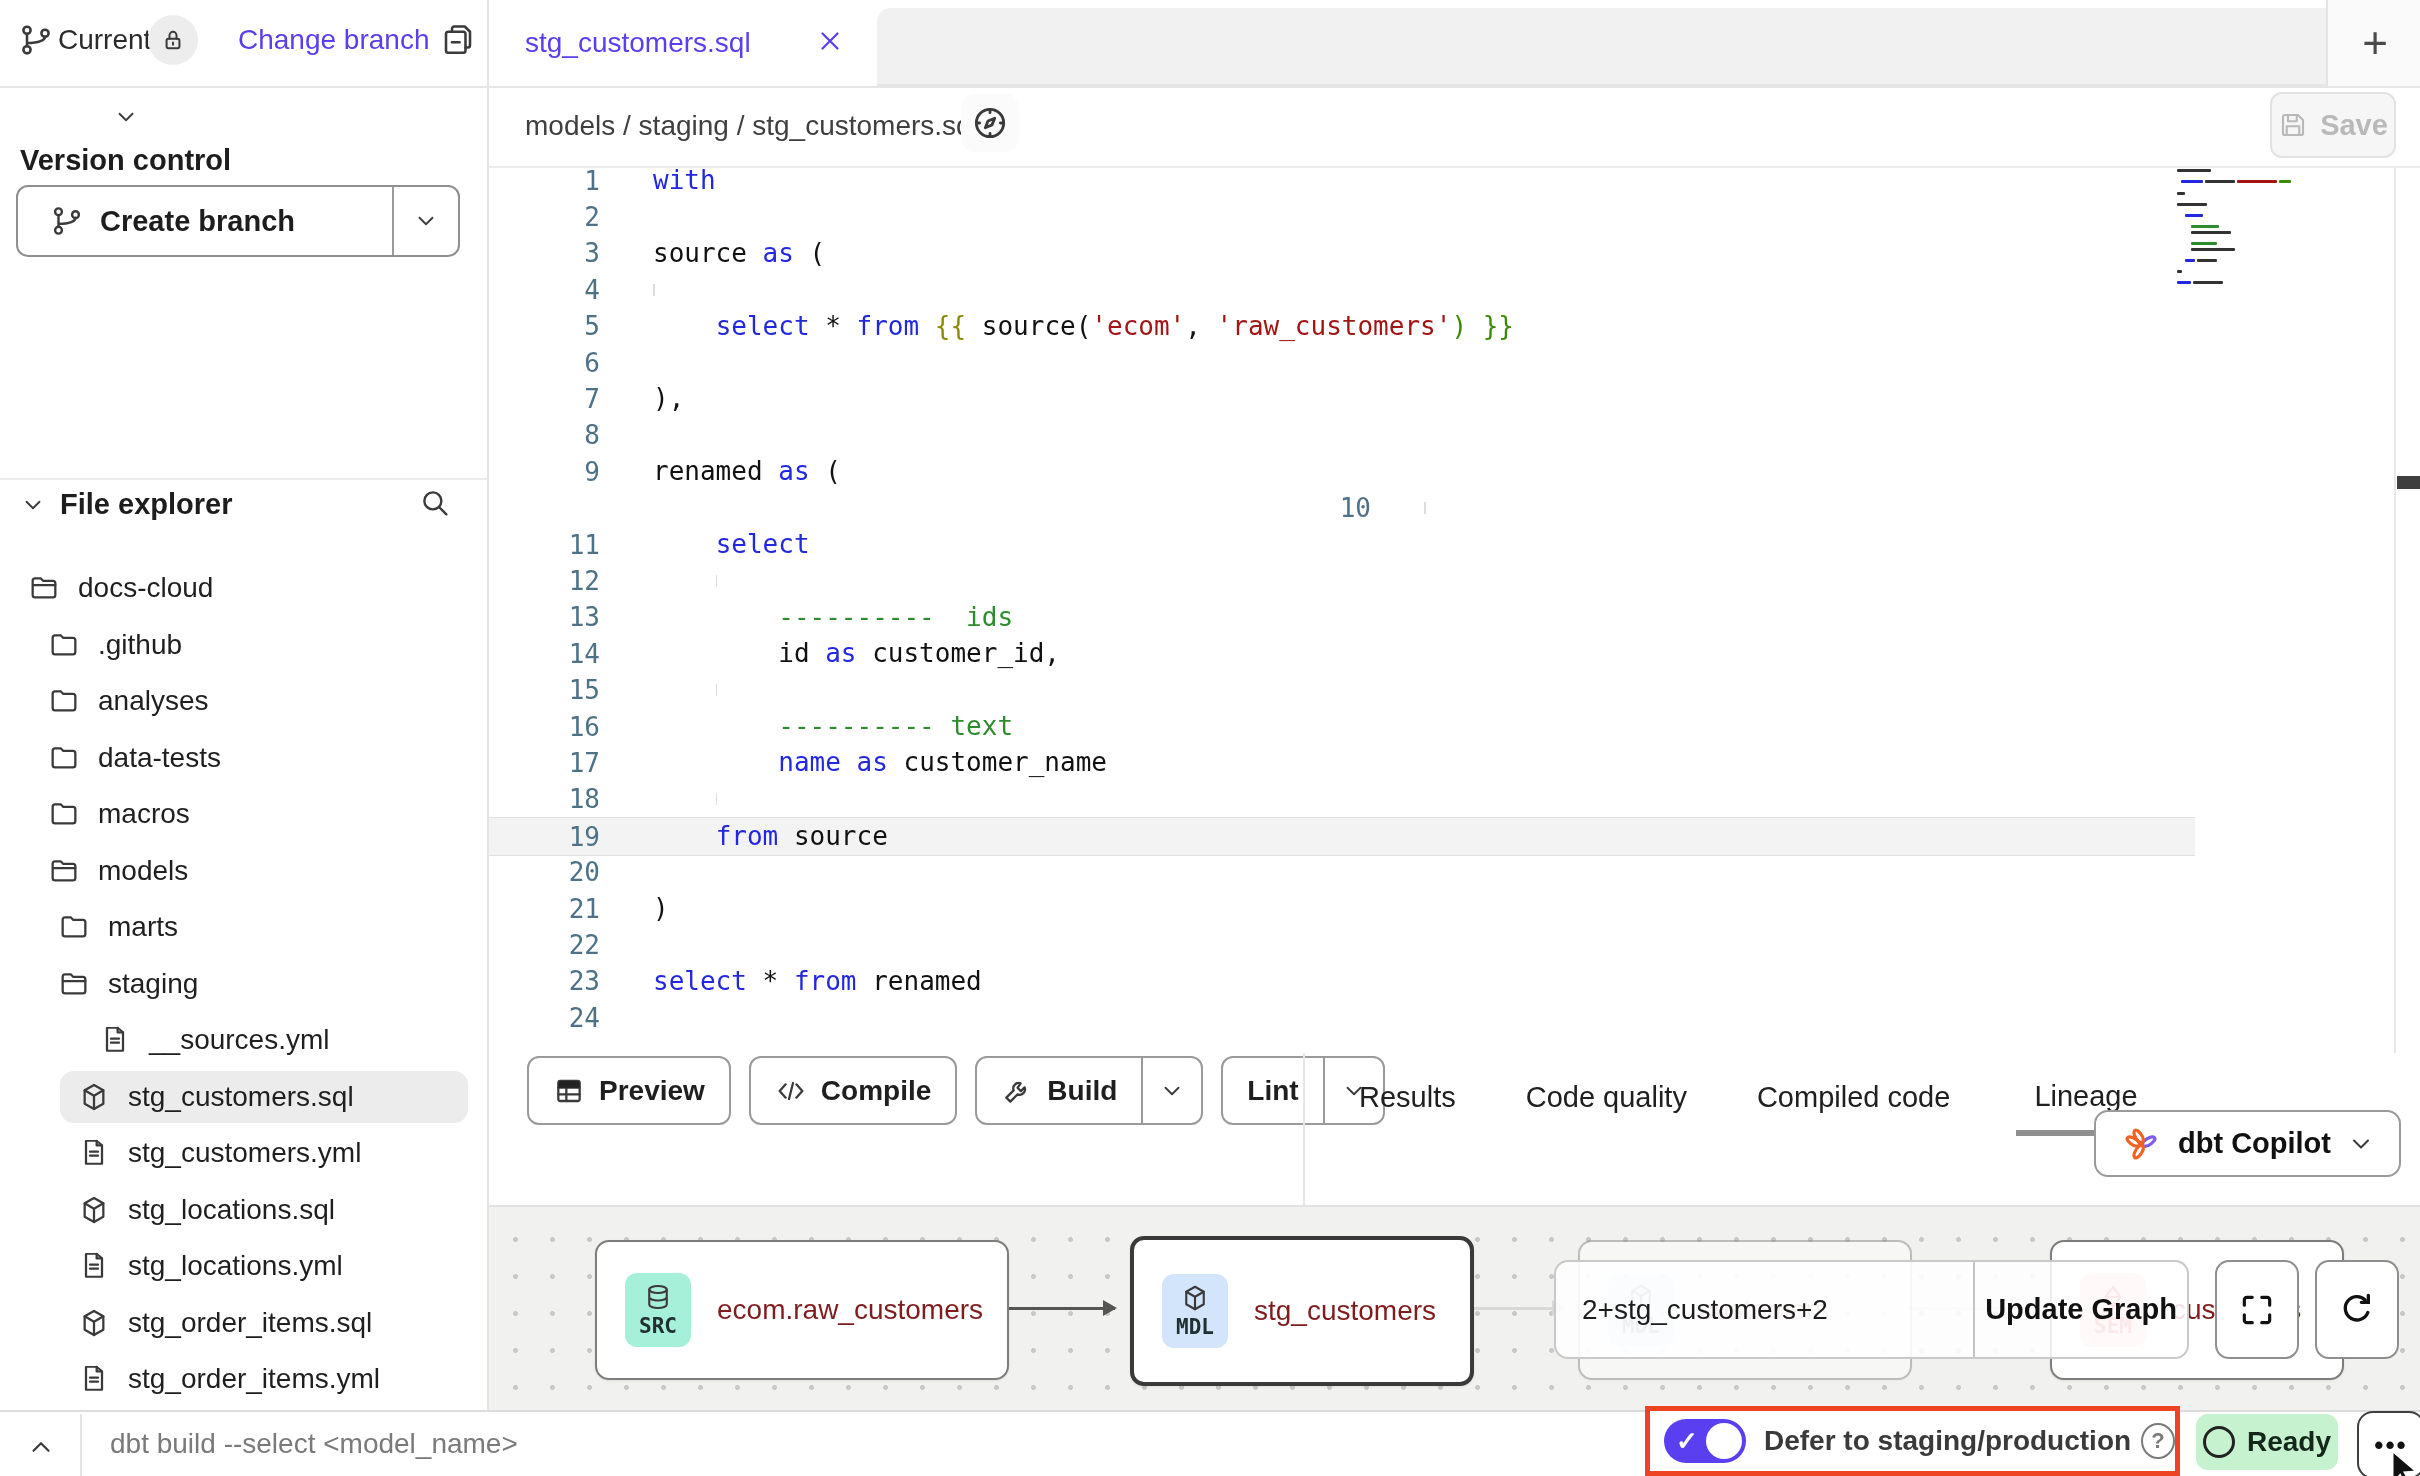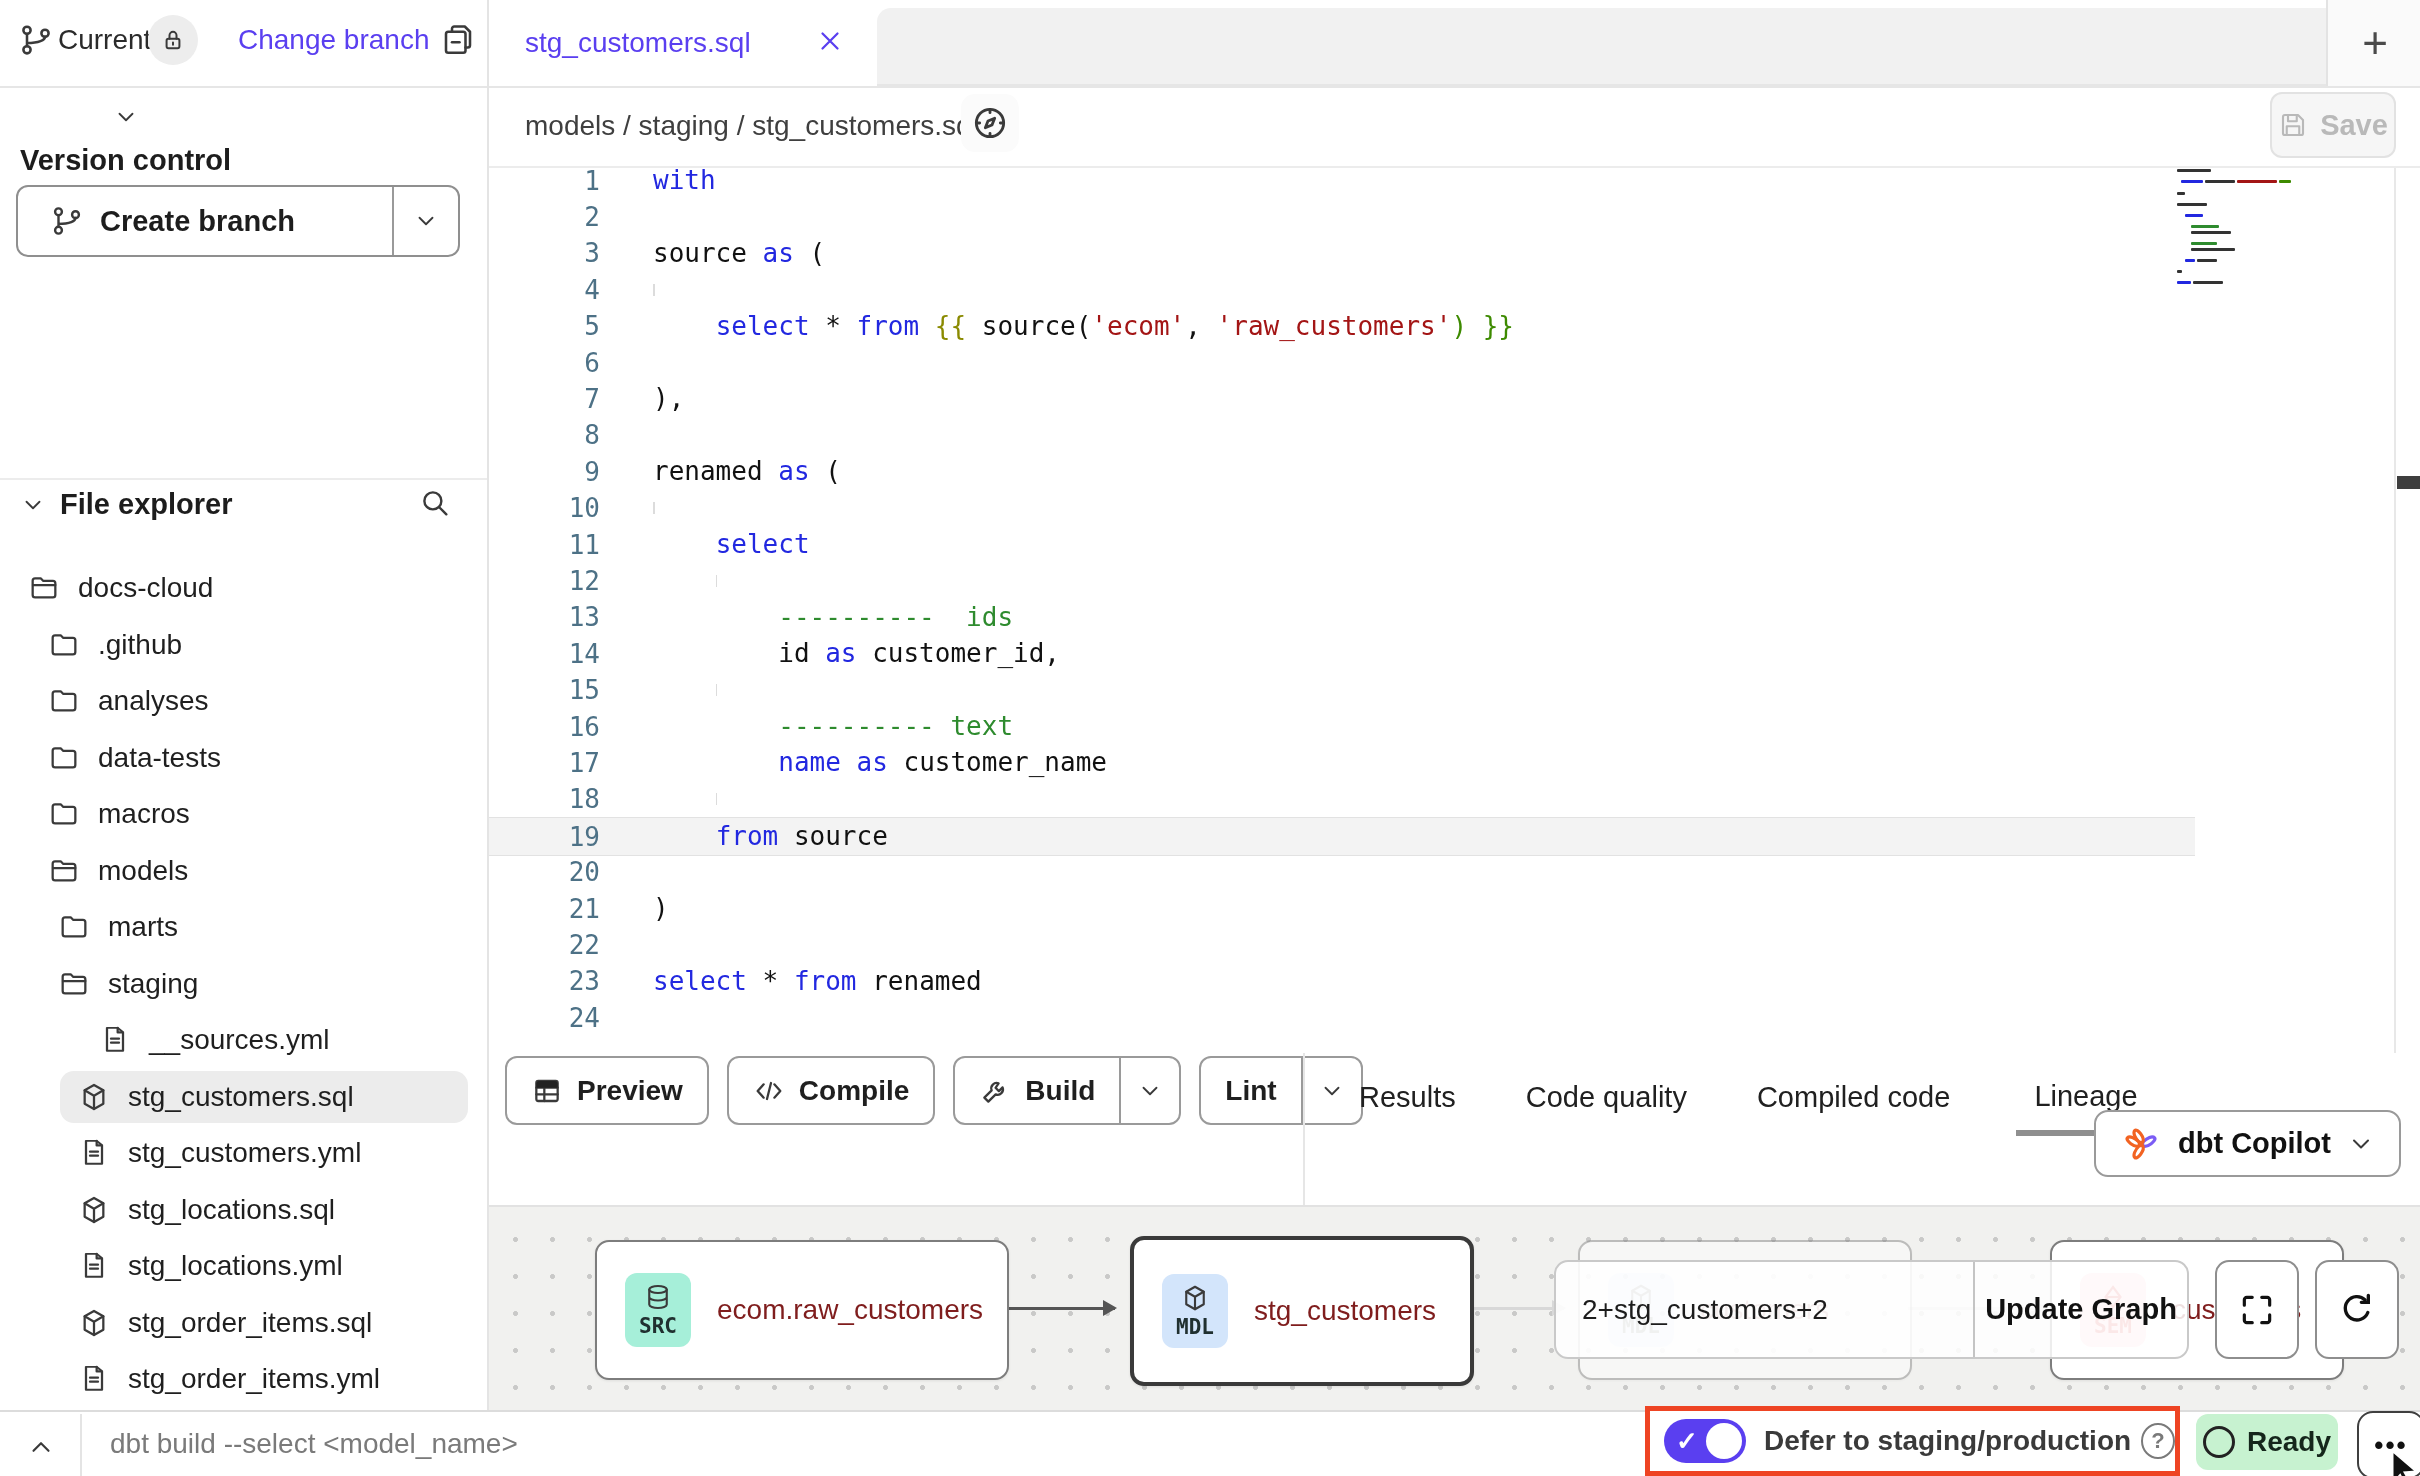--- a/index.html
+++ b/index.html
@@ -50,21 +50,21 @@
   .cl .guide{position:absolute;top:-6px;bottom:-6px;width:1.5px;background:#dcdcdc;}
   .tk-kw{color:#2228e0;} .tk-str{color:#a31515;} .tk-cm{color:#2e8b2e;}
   .tk-jo{color:#8a8a00;} .tk-jc{color:#3d8a00;} .tk-pl{color:#111;}
   #mini{position:absolute;left:1688px;top:-10px;width:125px;height:110px;}
   .mrow{position:absolute;height:3px;border-radius:1px;}
   #edit-scroll-sep{position:absolute;left:1905px;top:0;width:1.5px;height:885px;background:#e8e8e8;}
   #edit-thumb{position:absolute;left:1908px;top:308px;width:23px;height:13px;background:#3e3e3e;}
 
   
   #panel{left:489px;top:1053px;width:1931px;height:152px;background:#fff;}
-  #toolbar{position:absolute;left:16px;top:3px;display:flex;gap:18px;}
+  #toolbar{position:absolute;left:38px;top:3px;display:flex;gap:18px;}
   .tbtn{height:65px;border:2px solid #9a9a9a;border-radius:12px;background:#fff;display:flex;align-items:center;font-size:28px;font-weight:600;color:#1f1f1f;}
   .tbtn .seg{display:flex;align-items:center;gap:14px;padding:0 24px;height:100%;}
   .tbtn .chev{border-left:2px solid #9a9a9a;width:58px;height:100%;display:flex;align-items:center;justify-content:center;}
   #tool-sep{position:absolute;left:814px;top:0;width:2px;height:152px;background:#e6e6e6;}
   #ptabs{position:absolute;left:866px;top:0;height:88px;display:flex;align-items:center;gap:62px;}
   .ptab{font-size:29px;color:#202020;padding:22px 4px;cursor:pointer;}
   .ptab.active{padding:22px 18px 17px 18px;border-bottom:6px solid #8f8f8f;}
   #copilot{position:absolute;right:19px;top:57px;height:63px;border:2px solid #9a9a9a;border-radius:14px;background:#fff;display:flex;align-items:center;gap:16px;padding:0 24px;font-size:29px;font-weight:700;color:#111;}
 
   
@@ -389,21 +389,21 @@
           <pre><span class="tk-pl">),</span></pre>
         </div>
         <div class="cl" style="top: 248.8px;">
           <span class="ln">8</span>
           <pre></pre>
         </div>
         <div class="cl" style="top: 285.2px;">
           <span class="ln">9</span>
           <pre><span class="tk-pl">renamed </span><span class="tk-kw">as</span><span class="tk-pl"> (</span></pre>
         </div>
-        <div class="cl" style="top: 321.6px;">
+        <div class="cl" style="top: 321.6px; justify-content: center;">
           <span class="ln">10</span>
           <pre><span class="guide" style="left: 0ch;"></span></pre>
         </div>
         <div class="cl" style="top: 358px;">
           <span class="ln">11</span>
           <pre><span class="tk-pl">    </span><span class="tk-kw">select</span></pre>
         </div>
         <div class="cl" style="top: 394.4px;">
           <span class="ln">12</span>
           <pre><span class="guide" style="left: 4ch;"></span></pre>

